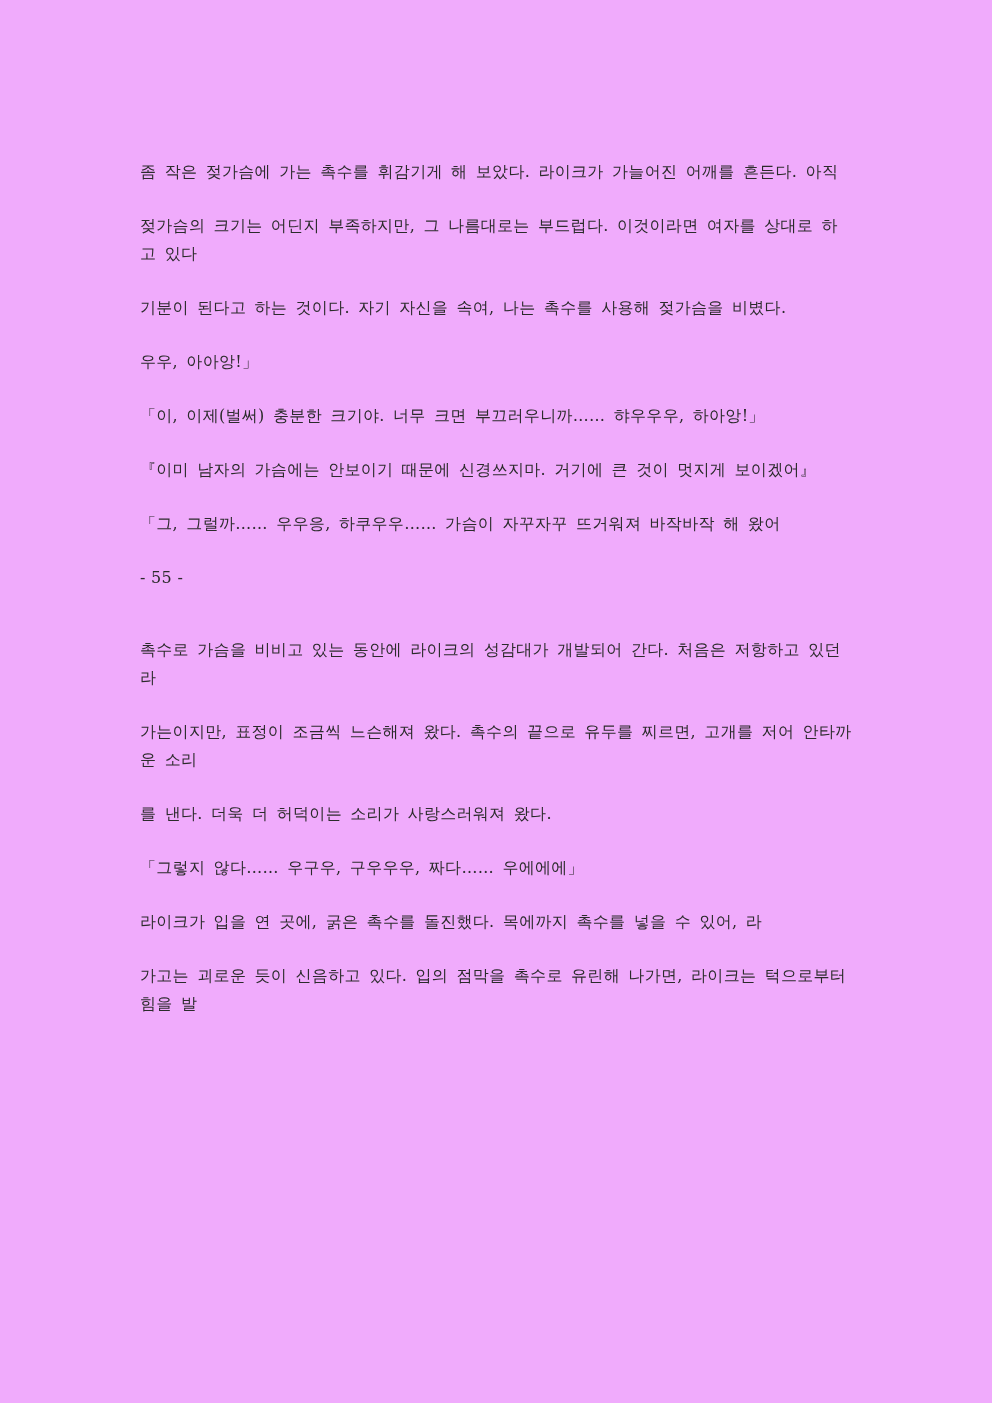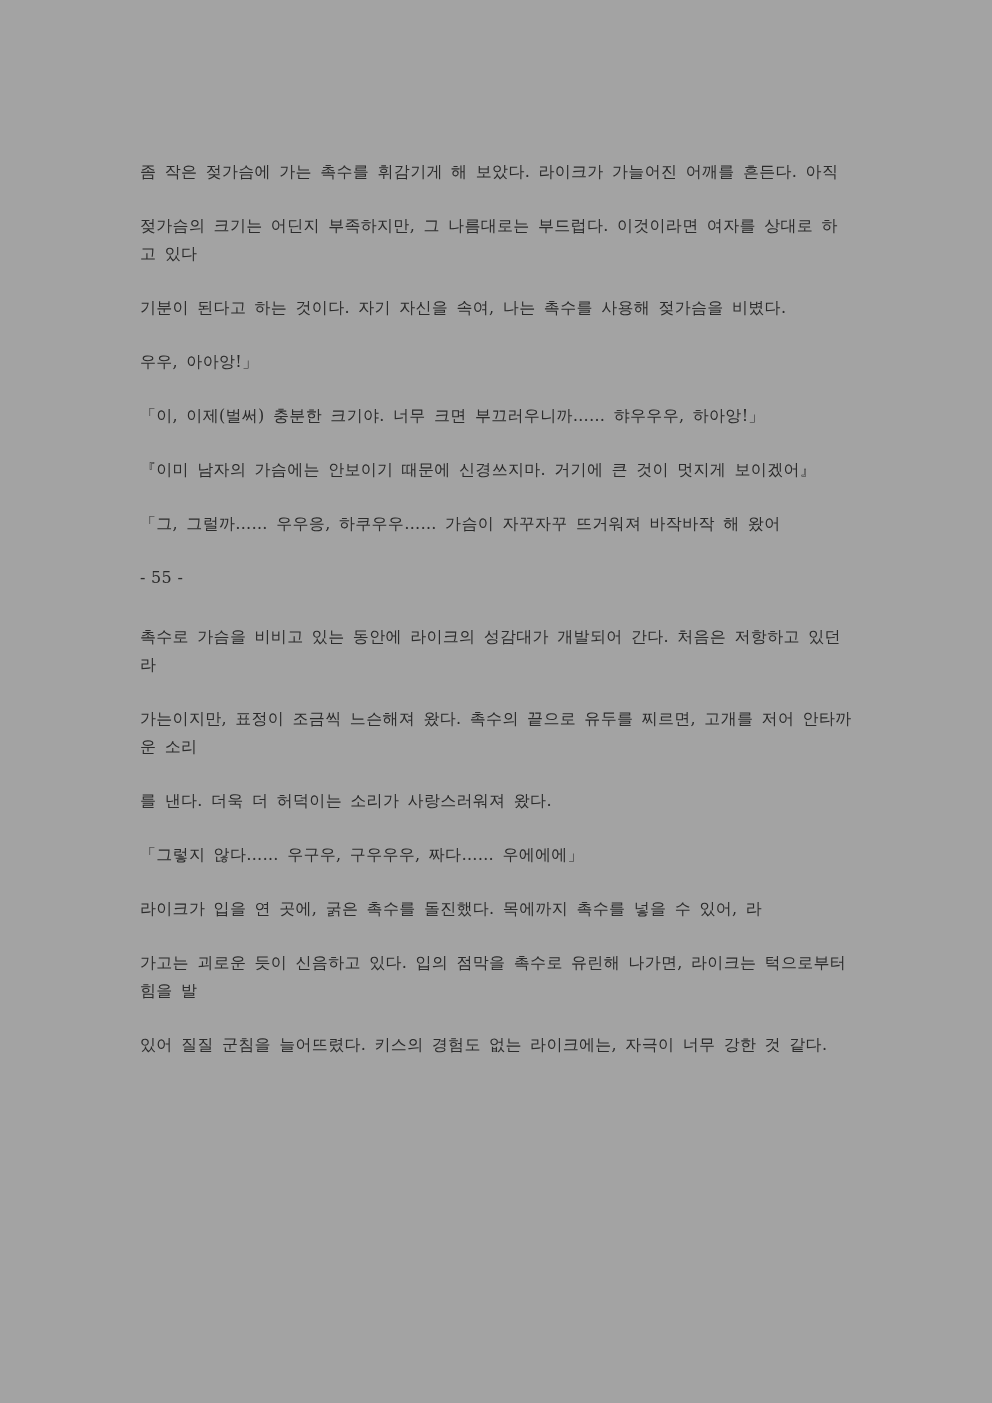--- a/index.html
+++ b/index.html
@@ -6,37 +6,37 @@
     margin: 0;
     padding: 0;
     background: #ffffff;
   }
   .page {
     position: relative;
     width: 992px;
     height: 1403px;
     box-sizing: border-box;
     padding: 158px 110px 120px 140px;
-    background: #a3a3a3;
+    background: #f0abfc;
     font-family: "DejaVu Serif", "Liberation Serif", serif;
     font-size: 16px;
     line-height: 28px;
     color: #2b2b2b;
     overflow: hidden;
   }
   .para {
     margin: 0 0 26px 0;
   }
   .line {
     white-space: nowrap;
     letter-spacing: 0.3px;
     word-spacing: 3px;
   }
   .page-number {
-    margin: 0 0 31px 0;
+    margin: 0 0 44px 0;
     white-space: nowrap;
     letter-spacing: 0.3px;
   }
 </style>
 </head>
 <body>
 
 <div class="page">
 
   <div class="para">
@@ -94,17 +94,14 @@
 
   <div class="para">
     <div class="line">라이크가 입을 연 곳에, 굵은 촉수를 돌진했다. 목에까지 촉수를 넣을 수 있어, 라</div>
   </div>
 
   <div class="para">
     <div class="line">가고는 괴로운 듯이 신음하고 있다. 입의 점막을 촉수로 유린해 나가면, 라이크는 턱으로부터</div>
     <div class="line">힘을 발</div>
   </div>
 
-  <div class="para">
-    <div class="line">있어 질질 군침을 늘어뜨렸다. 키스의 경험도 없는 라이크에는, 자극이 너무 강한 것 같다.</div>
-  </div>
 
 </div>
 
 </body></html>

